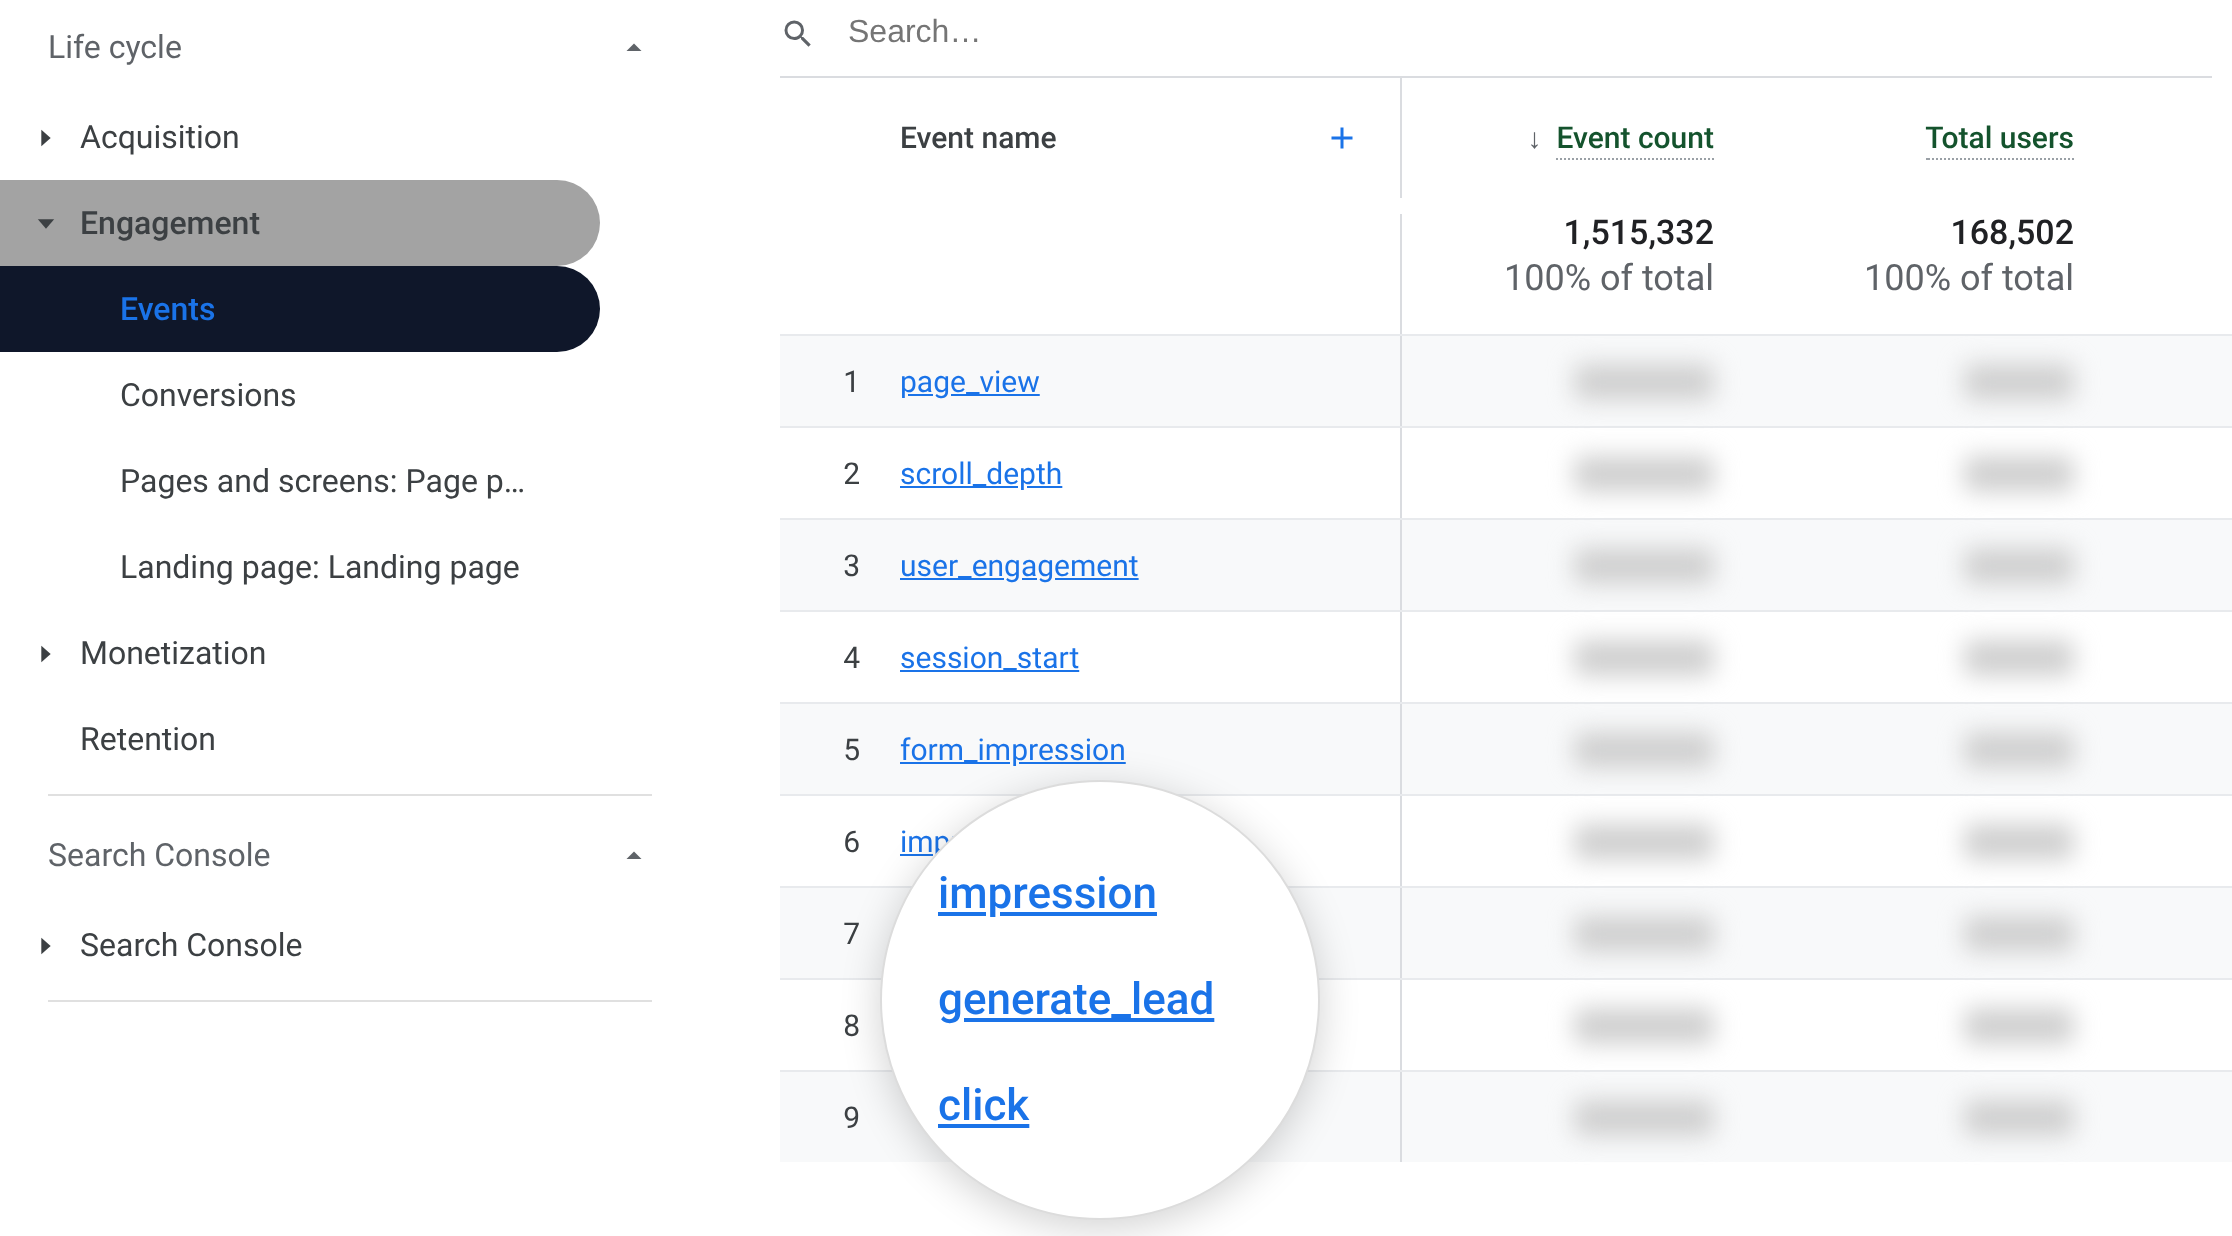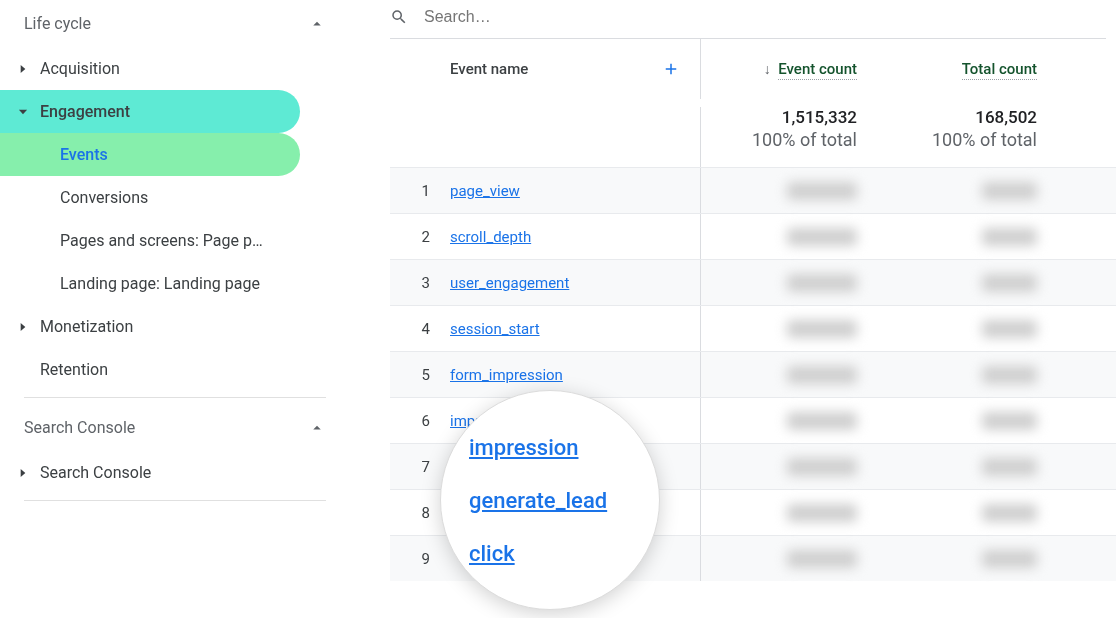--- a/index.html
+++ b/index.html
@@ -43,25 +43,25 @@
     color: #3c4043;
     cursor: pointer;
     border-radius: 0 24px 24px 0;
     margin-right: 50px;
   }
   .nav-row .arrow { width: 24px; display:inline-flex; align-items:center; color:#3c4043; }
   .nav-row .spacer { width: 24px; }
   .nav-row.level1 { padding-left: 16px; }
   .nav-row.level2 { padding-left: 60px; }
   .nav-row.selected-parent {
-    background: #5eead4;
+    background: #a3a3a3;
     font-weight: 500;
   }
   .nav-row.active {
-    background: #86efac;
+    background: #0f172a;
     color: #1a73e8;
     font-weight: 500;
   }
   .divider {
     height: 1px;
     background: #e0e0e0;
     margin: 6px 24px;
   }
   
   .search-bar {
@@ -256,21 +256,21 @@
                 <path fill="#1a73e8" d="M19 13h-6v6h-2v-6H5v-2h6V5h2v6h6v2z"></path>
               </svg>
           </span>
         </div>
         <div class="vline"></div>
         <div class="col-num">
           <span class="sort-arrow">↓</span>
           <span class="metric-label">Event count</span>
         </div>
         <div class="col-num">
-          <span class="metric-label">Total count</span>
+          <span class="metric-label">Total users</span>
         </div>
       </div>
 
       <div class="totals">
         <div class="col-idx"></div>
         <div class="col-name"></div>
         <div class="vline"></div>
         <div class="col-num">
           <span class="big">1,515,332</span>
           <span class="sub">100% of total</span>

